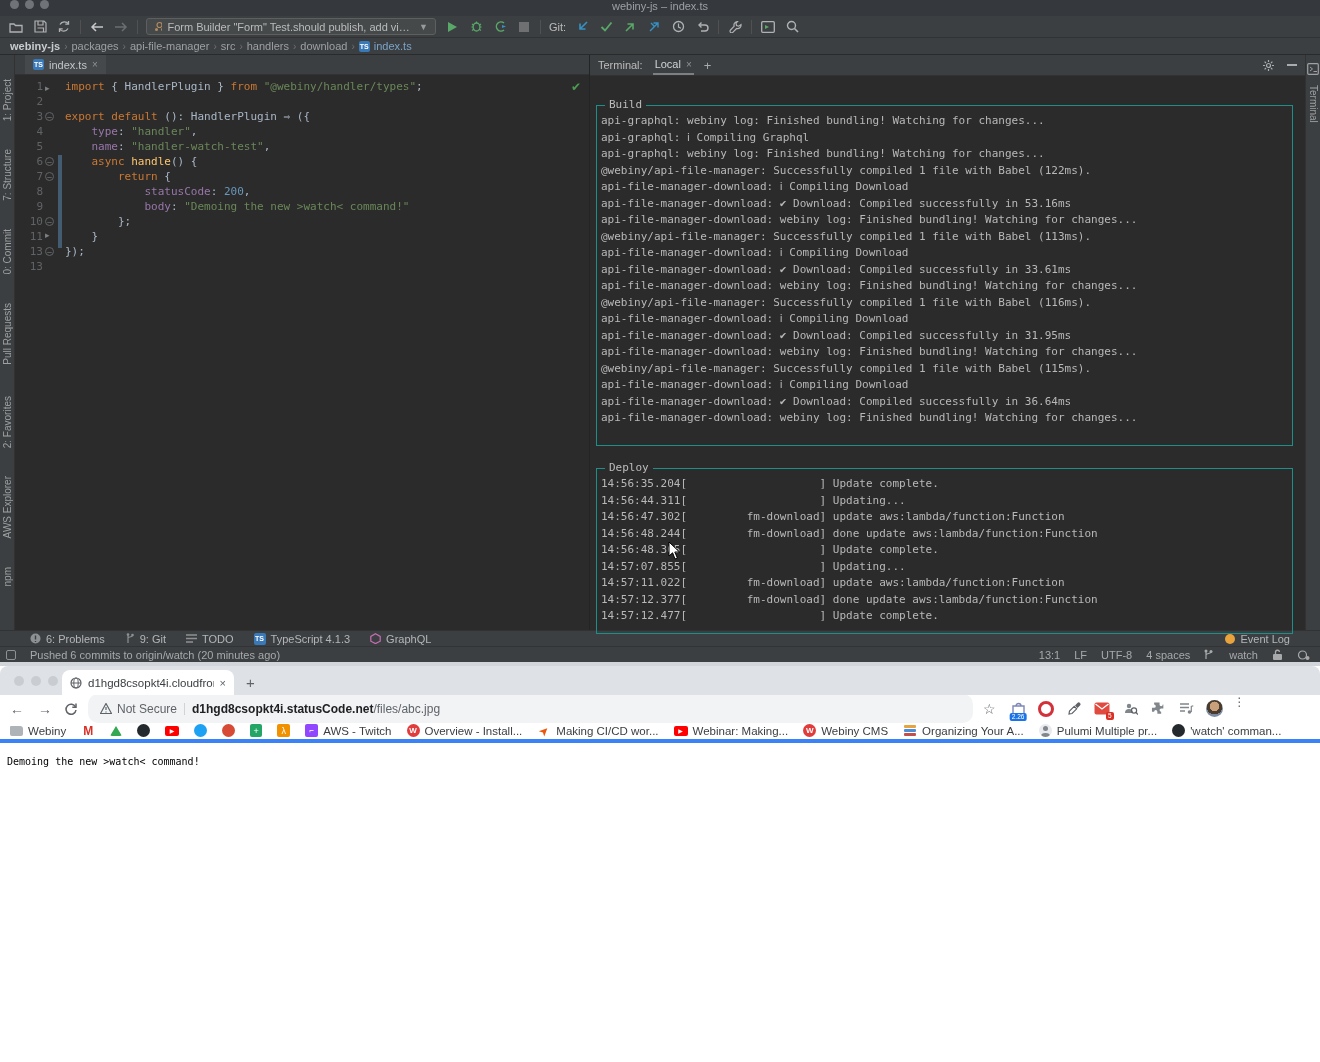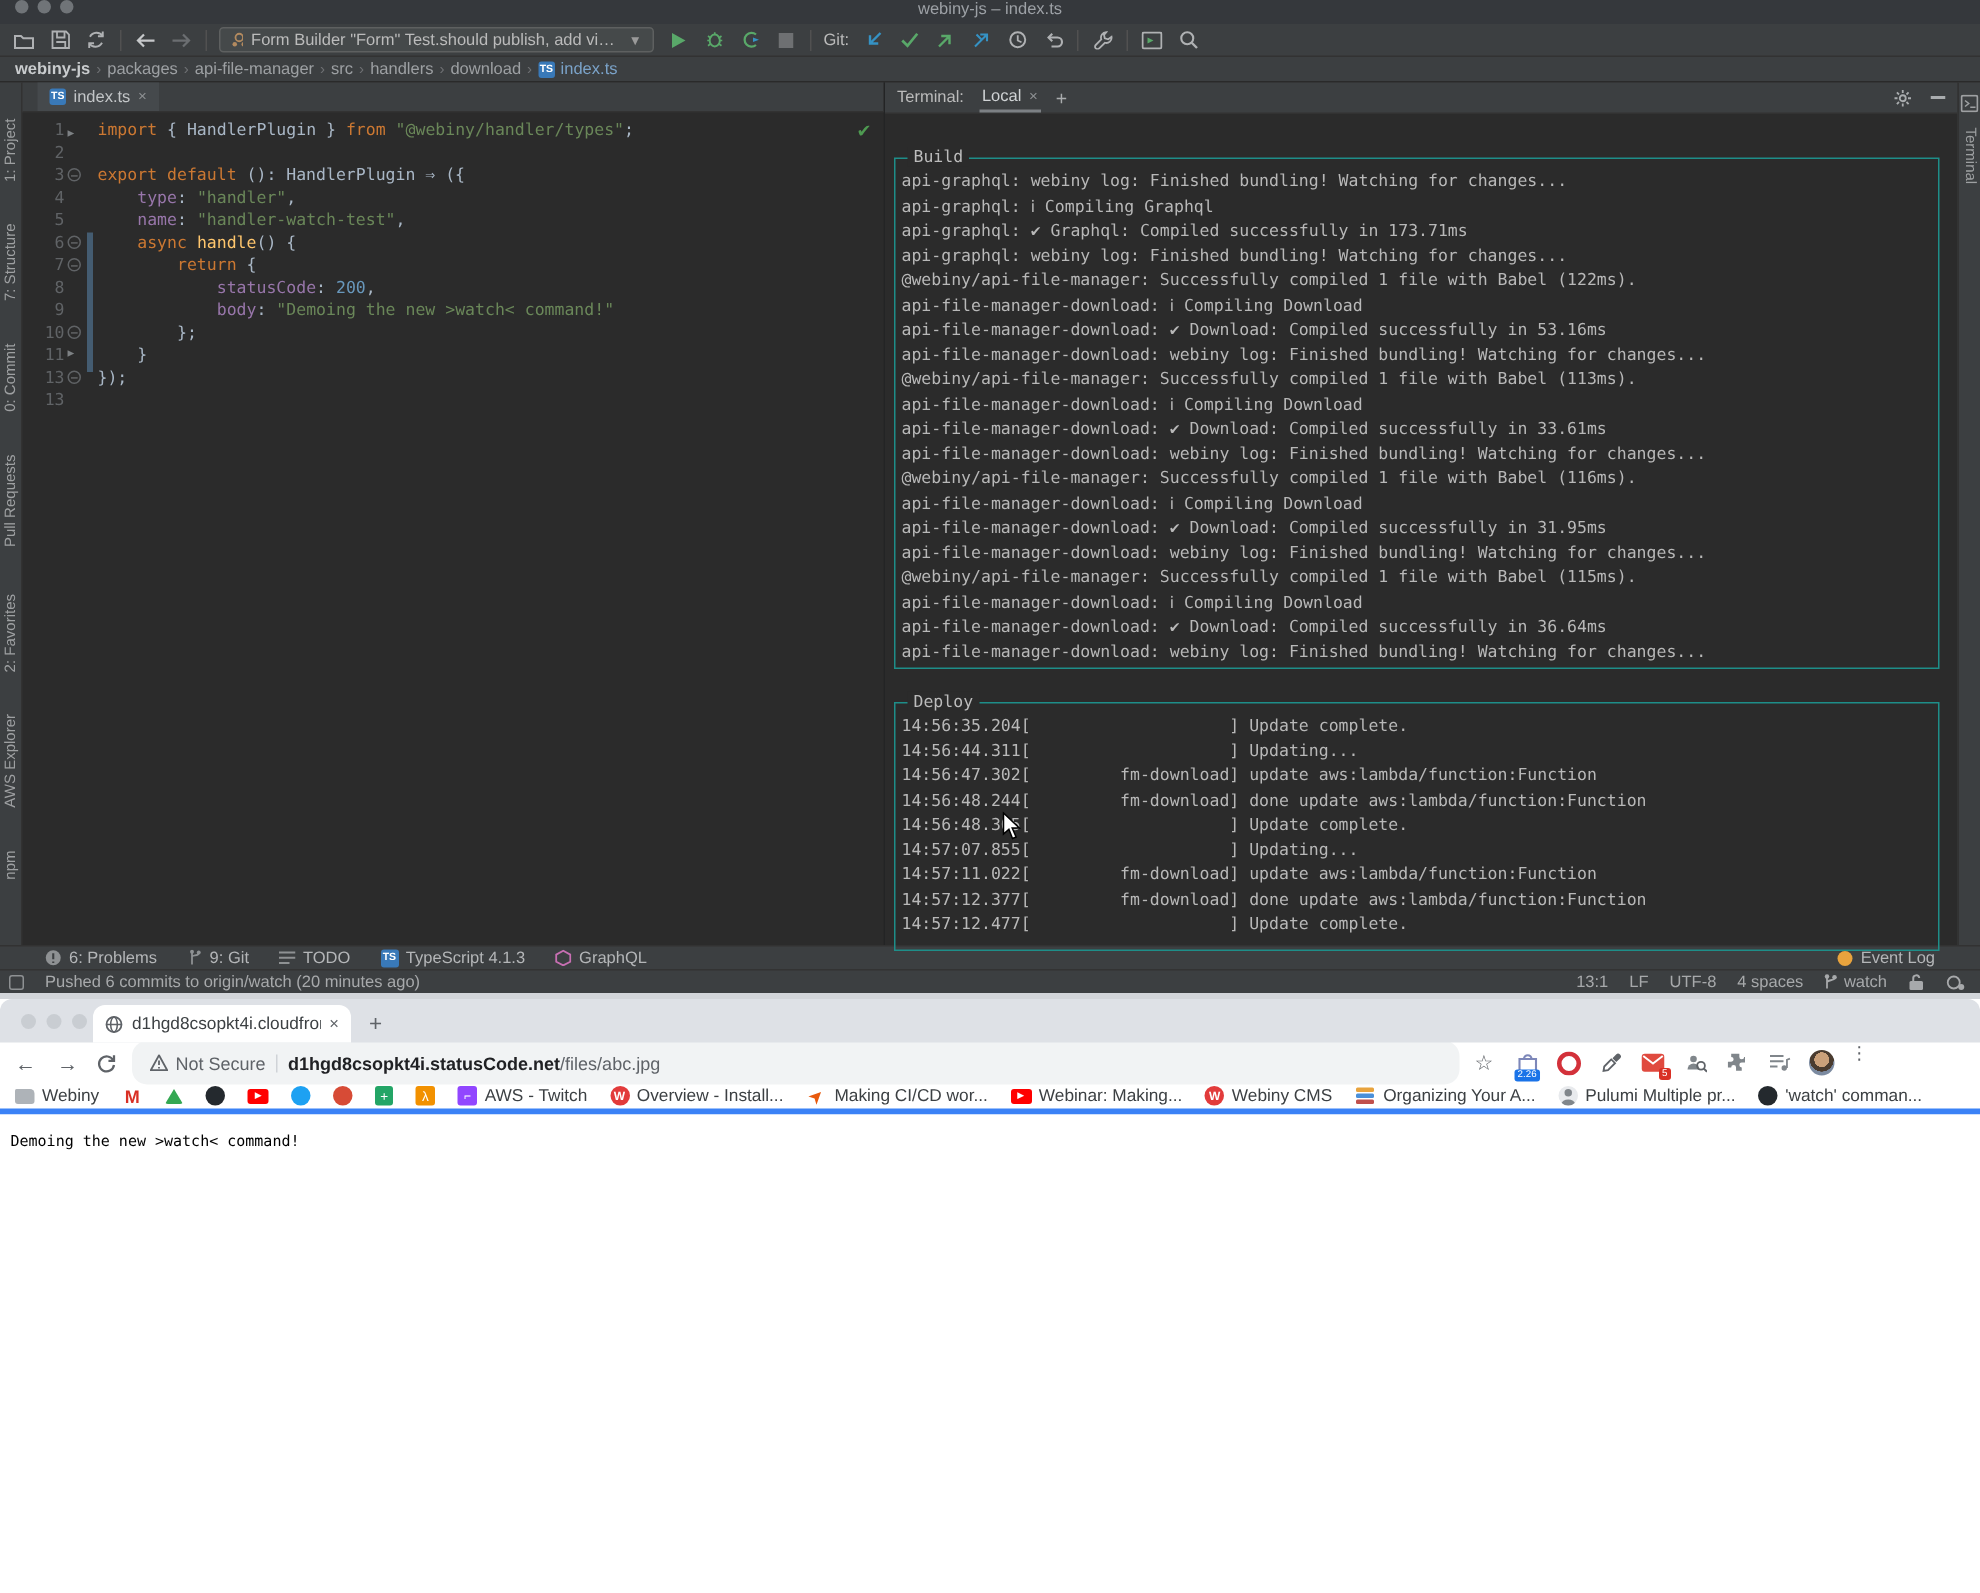--- a/index.html
+++ b/index.html
@@ -347,21 +347,20 @@
               </svg>
             </span>
         </span>
       </div>
       <div class="tbody">
         <div class="cli-box box-build">
           <span class="cli-label">Build</span>
           <div class="cli-lines" id="build-lines">
               <div class="term-line">api-graphql: webiny log: Finished bundling! Watching for changes...</div>
               <div class="term-line">api-graphql: ℹ Compiling Graphql</div>
-              <div class="term-line">api-graphql: ✔ Graphql: Compiled successfully in 173.71ms</div>
               <div class="term-line">api-graphql: webiny log: Finished bundling! Watching for changes...</div>
               <div class="term-line">@webiny/api-file-manager: Successfully compiled 1 file with Babel (122ms).</div>
               <div class="term-line">api-file-manager-download: ℹ Compiling Download</div>
               <div class="term-line">api-file-manager-download: ✔ Download: Compiled successfully in 53.16ms</div>
               <div class="term-line">api-file-manager-download: webiny log: Finished bundling! Watching for changes...</div>
               <div class="term-line">@webiny/api-file-manager: Successfully compiled 1 file with Babel (113ms).</div>
               <div class="term-line">api-file-manager-download: ℹ Compiling Download</div>
               <div class="term-line">api-file-manager-download: ✔ Download: Compiled successfully in 33.61ms</div>
               <div class="term-line">api-file-manager-download: webiny log: Finished bundling! Watching for changes...</div>
               <div class="term-line">@webiny/api-file-manager: Successfully compiled 1 file with Babel (116ms).</div>
@@ -456,21 +455,21 @@
   </div>
 
   <div class="statusbar">
     <span class="sb-sq"></span>
     <span>Pushed 6 commits to origin/watch (20 minutes ago)</span>
     <span class="sb-right">
       <span>13:1</span>
       <span>LF</span>
       <span>UTF-8</span>
       <span>4 spaces</span>
-      <span style="display:flex;align-items:center;gap:4px;">
+      <span style="display:flex;align-items:center;gap:16px;">
         <svg width="9" height="12">
             <path d="M2 2 v8 M2 6 C2 4 7 5 7 3" fill="none" stroke="#a7a9ab" stroke-width="1.2"></path>
             <circle cx="2" cy="2" r="1.5" fill="#a7a9ab"></circle>
             <circle cx="7" cy="2.5" r="1.5" fill="#a7a9ab"></circle>
           </svg>
         <span>watch</span>
       </span>
       <svg width="11" height="12">
           <rect x="1" y="5" width="9" height="6" rx="1" fill="#a7a9ab"></rect>
           <path d="M3.5 5 V3.5 a2 2 0 0 1 4 -0.5" fill="none" stroke="#a7a9ab" stroke-width="1.3"></path>

